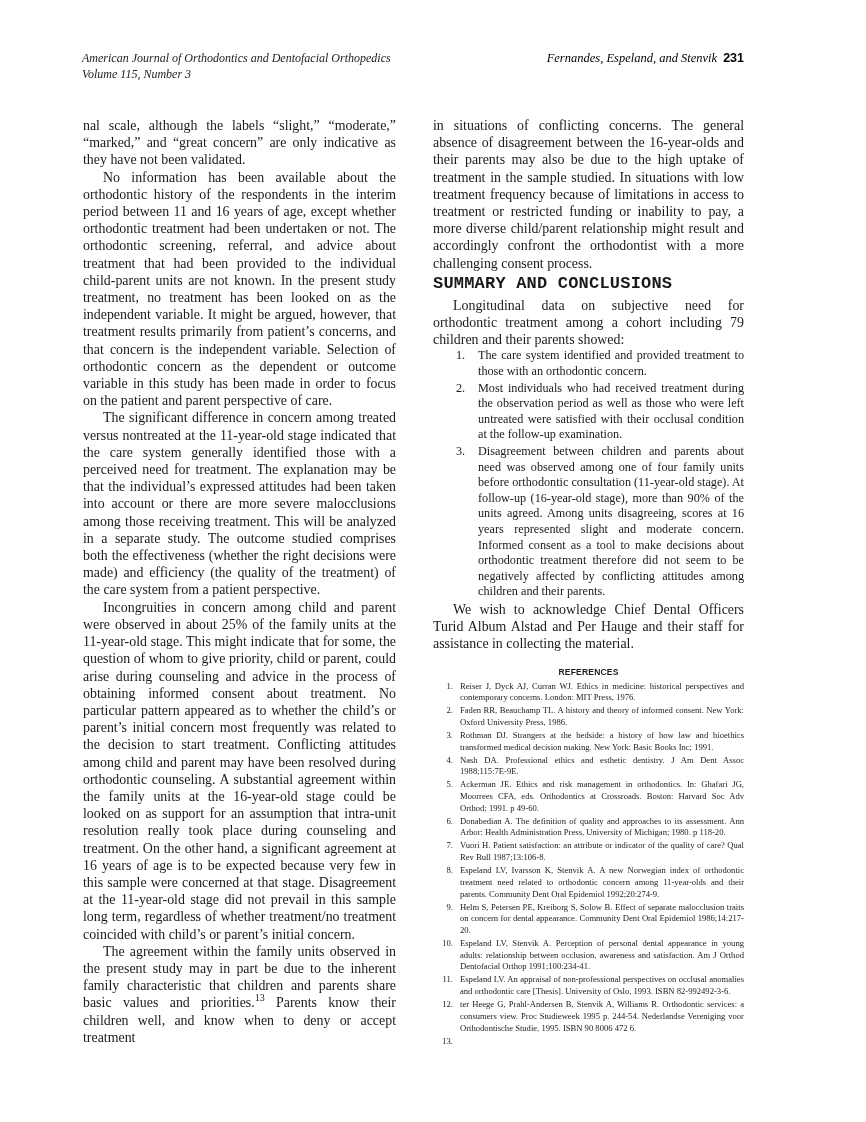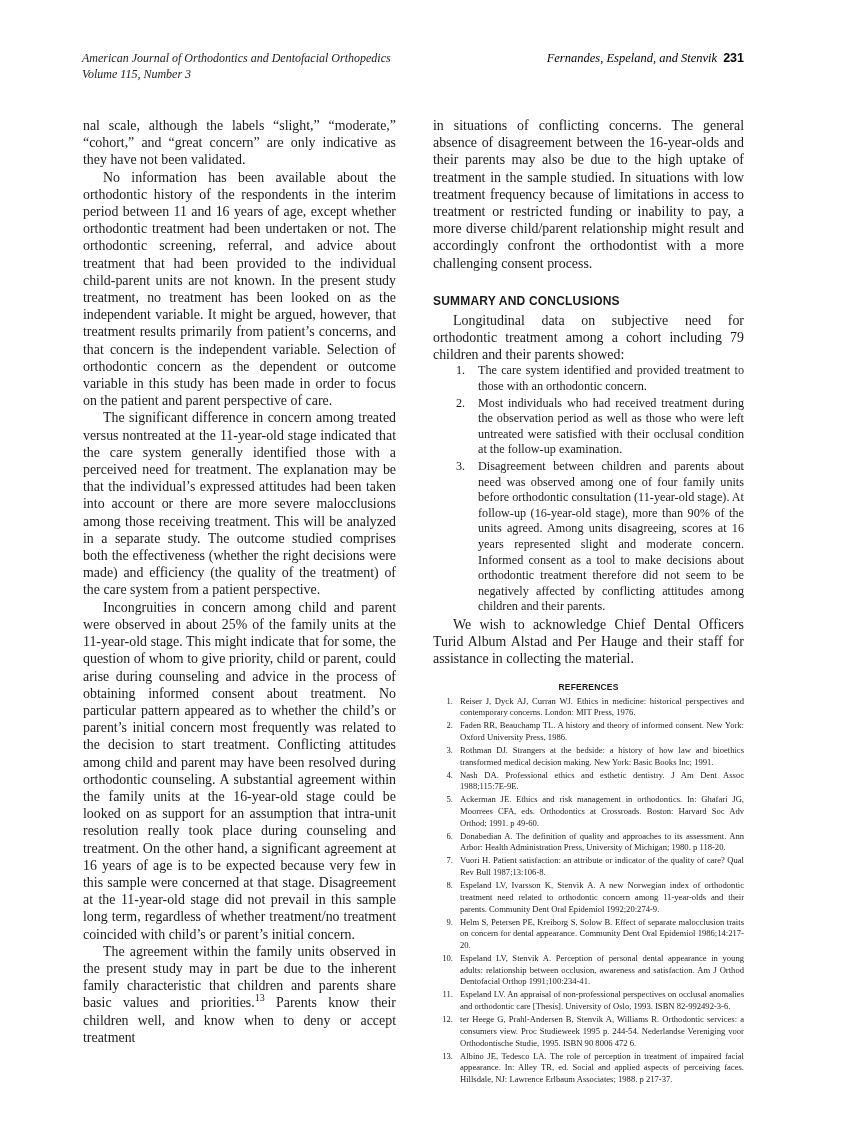--- a/index.html
+++ b/index.html
@@ -9,22 +9,22 @@
               font-size: 12px; line-height: 16px; color: #222; }
   .hdr-right { position: absolute; right: 122px; top: 50px; font-style: italic;
                font-size: 12.5px; line-height: 16px; color: #000000; }
   .hdr-right .pg { font-family: "Liberation Sans", sans-serif; font-style: normal;
                    font-weight: bold; margin-left: 6px; }
   .col { position: absolute; top: 117px; width: 313px; }
   .col-left { left: 83px; }
   .col-right { left: 433px; width: 311px; }
   p.body { margin: 0; font-size: 13.9px; line-height: 17.2px; text-align: justify; }
   p.indent { text-indent: 20px; }
-  .section-head { font-family: Liberation Sans, sans-serif; font-weight: bold;
-                  font-size: 12px; margin: 22px 0 4px 0; letter-spacing: 0.2px; }
+  .section-head { font-family: Liberation Mono, monospace; font-weight: bold;
+                  font-size: 17px; margin: 2px 0 4px 0; letter-spacing: 0.2px; }
   ol.concl { margin: 0; padding: 0; list-style: none; }
   ol.concl li { position: relative; padding-left: 45px; font-size: 12.2px;
                 line-height: 15.6px; text-align: justify; margin-bottom: 1px; }
   ol.concl li .num { position: absolute; left: 23px; top: 0; }
   .ack { margin-top: 12px; }
   .refs-head { font-family: "Liberation Sans", sans-serif; font-weight: bold;
                font-size: 8.5px; margin: 14px 0 4px 0; letter-spacing: 0.2px; text-align: center; }
   ol.refs { margin: 0; padding: 0; list-style: none; }
   ol.refs li { position: relative; padding-left: 27px; font-size: 8.6px;
                line-height: 11.7px; text-align: justify; margin-bottom: 1.3px; }
@@ -36,21 +36,21 @@
 
 <div class="hdr-left">
   <div>American Journal of Orthodontics and Dentofacial Orthopedics</div>
   <div>Volume 115, Number 3</div>
 </div>
 <div class="hdr-right">
   <span>Fernandes, Espeland, and Stenvik</span><span class="pg">231</span>
 </div>
 
 <div class="col col-left">
-  <p class="body">nal scale, although the labels “slight,” “moderate,” “cohort,” and “great concern” are only indicative as they have not been validated.</p>
+  <p class="body">nal scale, although the labels “slight,” “moderate,” “marked,” and “great concern” are only indicative as they have not been validated.</p>
   <p class="body indent">No information has been available about the orthodontic history of the respondents in the interim period between 11 and 16 years of age, except whether orthodontic treatment had been undertaken or not. The orthodontic screening, referral, and advice about treatment that had been provided to the individual child-parent units are not known. In the present study treatment, no treatment has been looked on as the independent variable. It might be argued, however, that treatment results primarily from patient’s concerns, and that concern is the independent variable. Selection of orthodontic concern as the dependent or outcome variable in this study has been made in order to focus on the patient and parent perspective of care.</p>
   <p class="body indent">The significant difference in concern among treated versus nontreated at the 11-year-old stage indicated that the care system generally identified those with a perceived need for treatment. The explanation may be that the individual’s expressed attitudes had been taken into account or there are more severe malocclusions among those receiving treatment. This will be analyzed in a separate study. The outcome studied comprises both the effectiveness (whether the right decisions were made) and efficiency (the quality of the treatment) of the care system from a patient perspective.</p>
   <p class="body indent">Incongruities in concern among child and parent were observed in about 25% of the family units at the 11-year-old stage. This might indicate that for some, the question of whom to give priority, child or parent, could arise during counseling and advice in the process of obtaining informed consent about treatment. No particular pattern appeared as to whether the child’s or parent’s initial concern most frequently was related to the decision to start treatment. Conflicting attitudes among child and parent may have been resolved during orthodontic counseling. A substantial agreement within the family units at the 16-year-old stage could be looked on as support for an assumption that intra-unit resolution really took place during counseling and treatment. On the other hand, a significant agreement at 16 years of age is to be expected because very few in this sample were concerned at that stage. Disagreement at the 11-year-old stage did not prevail in this sample long term, regardless of whether treatment/no treatment coincided with child’s or parent’s initial concern.</p>
   <p class="body indent"><span>The agreement within the family units observed in the present study may in part be due to the inherent family characteristic that children and parents share basic values and priorities.</span><sup>13</sup><span> Parents know their children well, and know when to deny or accept treatment</span></p>
 </div>
 
 <div class="col col-right">
   <p class="body">in situations of conflicting concerns. The general absence of disagreement between the 16-year-olds and their parents may also be due to the high uptake of treatment in the sample studied. In situations with low treatment frequency because of limitations in access to treatment or restricted funding or inability to pay, a more diverse child/parent relationship might result and accordingly confront the orthodontist with a more challenging consent process.</p>
 
   <div class="section-head">SUMMARY AND CONCLUSIONS</div>
@@ -71,15 +71,15 @@
     <li><span class="num">3.</span><span>Rothman DJ. Strangers at the bedside: a history of how law and bioethics transformed medical decision making. New York: Basic Books Inc; 1991.</span></li>
     <li><span class="num">4.</span><span>Nash DA. Professional ethics and esthetic dentistry. J Am Dent Assoc 1988;115:7E-9E.</span></li>
     <li><span class="num">5.</span><span>Ackerman JE. Ethics and risk management in orthodontics. In: Ghafari JG, Moorrees CFA, eds. Orthodontics at Crossroads. Boston: Harvard Soc Adv Orthod; 1991. p 49-60.</span></li>
     <li><span class="num">6.</span><span>Donabedian A. The definition of quality and approaches to its assessment. Ann Arbor: Health Administration Press, University of Michigan; 1980. p 118-20.</span></li>
     <li><span class="num">7.</span><span>Vuori H. Patient satisfaction: an attribute or indicator of the quality of care? Qual Rev Bull 1987;13:106-8.</span></li>
     <li><span class="num">8.</span><span>Espeland LV, Ivarsson K, Stenvik A. A new Norwegian index of orthodontic treatment need related to orthodontic concern among 11-year-olds and their parents. Community Dent Oral Epidemiol 1992;20:274-9.</span></li>
     <li><span class="num">9.</span><span>Helm S, Petersen PE, Kreiborg S, Solow B. Effect of separate malocclusion traits on concern for dental appearance. Community Dent Oral Epidemiol 1986;14:217-20.</span></li>
     <li><span class="num">10.</span><span>Espeland LV, Stenvik A. Perception of personal dental appearance in young adults: relationship between occlusion, awareness and satisfaction. Am J Orthod Dentofacial Orthop 1991;100:234-41.</span></li>
     <li><span class="num">11.</span><span>Espeland LV. An appraisal of non-professional perspectives on occlusal anomalies and orthodontic care [Thesis]. University of Oslo, 1993. ISBN 82-992492-3-6.</span></li>
     <li><span class="num">12.</span><span>ter Heege G, Prahl-Andersen B, Stenvik A, Williams R. Orthodontic services: a consumers view. Proc Studieweek 1995 p. 244-54. Nederlandse Vereniging voor Orthodontische Studie, 1995. ISBN 90 8006 472 6.</span></li>
-    <li><span class="num">13.</span><span>Albino JE, Tedesco LA. The role of perception in treatment of impaired facial appearance. In: Alley TR, ed. Social and applied aspects of perceiving faces. Hillsdale, NJ: Lawrence Erlbaum Associates; 1988. p 217-37.</span></li>
+    <li><span class="num">13.</span></li>
   </ol>
 </div>
 
 </body></html>

